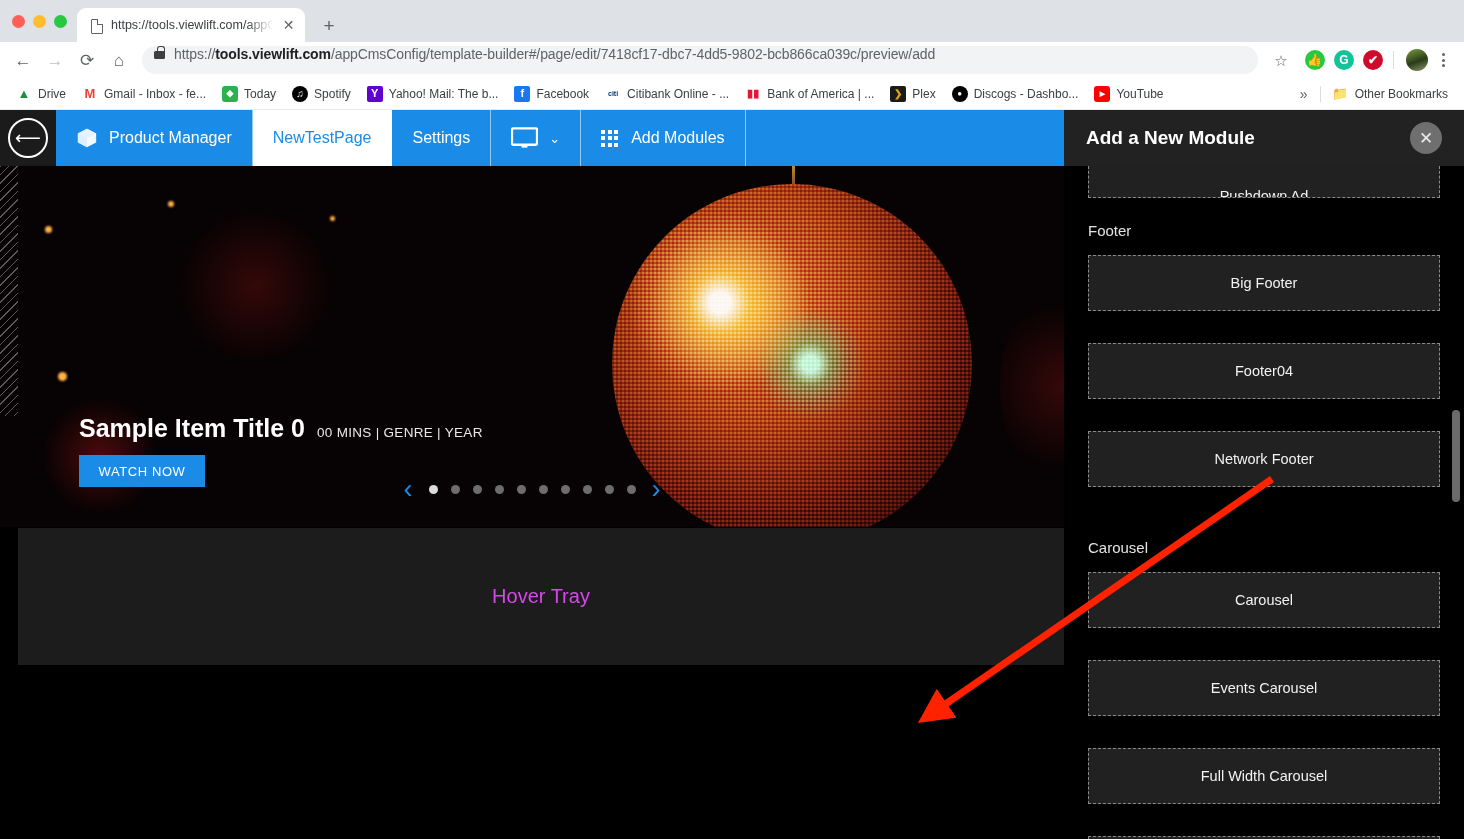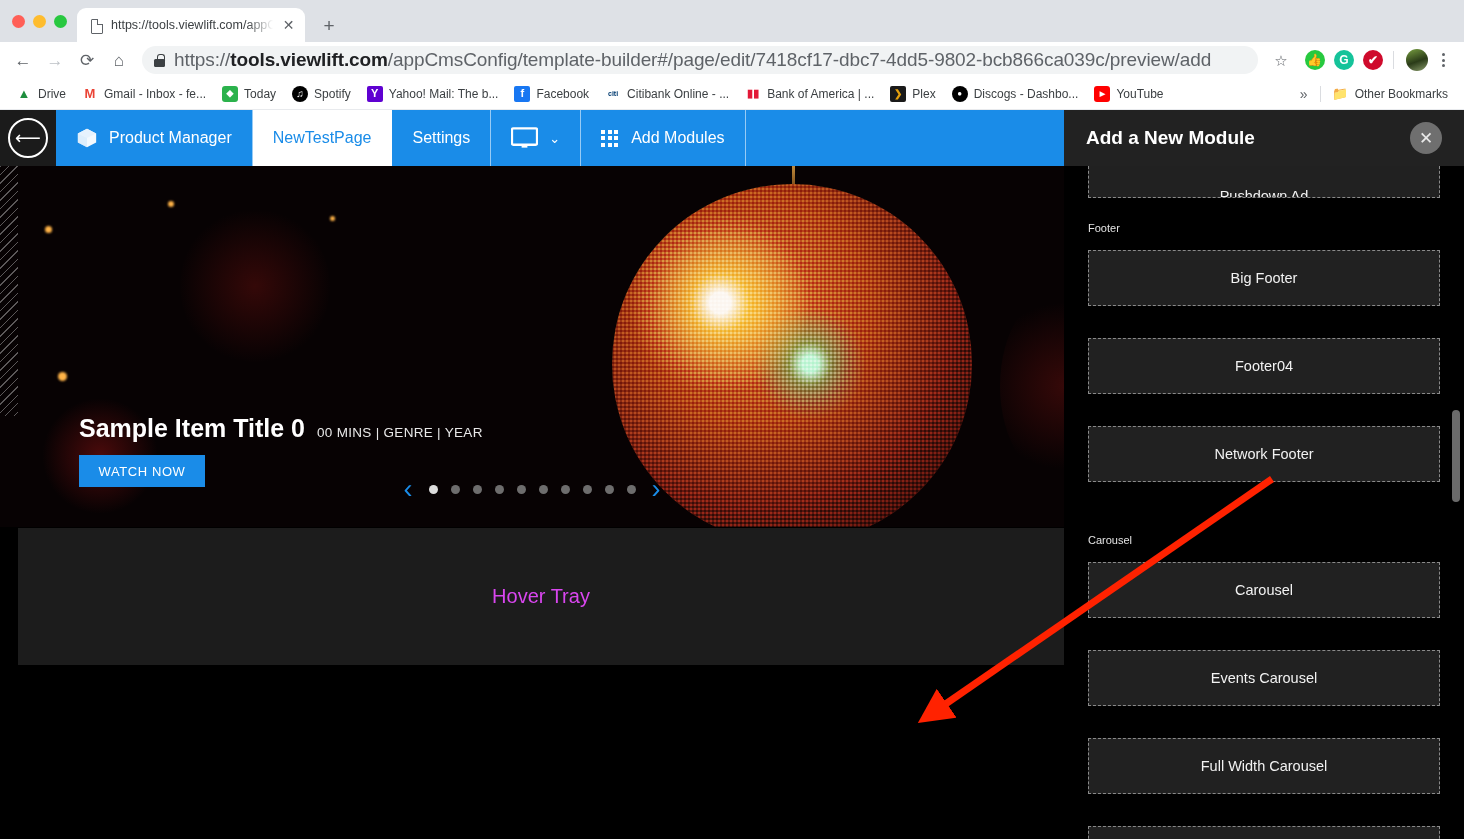--- a/index.html
+++ b/index.html
@@ -58,22 +58,22 @@
     height: 36px; background: #fff; display: flex; align-items: center;
     padding: 0 8px; gap: 2px;
   }
   .tb-btn {
     width: 30px; height: 30px; display: flex; align-items: center; justify-content: center;
     color: #5f6368; font-size: 17px; line-height: 1; flex: 0 0 30px;
   }
   .tb-btn.disabled { color: #bdc1c6; }
   .omnibox {
     flex: 1; height: 28px; background: #f1f3f4; border-radius: 14px;
-    display: flex; align-items: center; padding: 0 12px; gap: 9px;
-    margin: 0 6px; font-size: 19px; overflow: hidden;
+    display: flex; padding: 0 12px; gap: 9px;
+    margin: 0 6px; font-size: 14px; overflow: hidden;
   }
   .lock { width: 11px; height: 13px; flex: 0 0 11px; position: relative; }
   .lock::before {
     content: ""; position: absolute; bottom: 0; left: 0;
     width: 11px; height: 8px; background: #3c4043; border-radius: 1.5px;
   }
   .lock::after {
     content: ""; position: absolute; top: 0; left: 2.5px;
     width: 6px; height: 7px; border: 1.7px solid #3c4043;
     border-bottom: none; border-radius: 3px 3px 0 0;
@@ -223,21 +223,21 @@
   }
   .panel-body { padding: 0 24px; position: relative; }
   .mod-item {
     height: 56px; background: #212121; border: 1px dashed #8a8a8a;
     display: flex; align-items: center; justify-content: center;
     color: #f2f2f2; font-size: 14.5px; margin-bottom: 32px;
   }
   .mod-item.clipped { height: 32px; margin-bottom: 24px; align-items: flex-end;
                       border-top: none; overflow: hidden; }
   .mod-item.clipped span { transform: translateY(7px); }
-  .group-label { color: #e3e3e3; font-size: 11px; margin: 0 0 16px 0; }
+  .group-label { color: #e3e3e3; font-size: 15px; margin: 0 0 16px 0; }
   .group-gap { height: 20px; }
   .panel-scrollbar {
     position: absolute; right: 4px; top: 300px; width: 8px; height: 92px;
     background: #6b6b6b; border-radius: 4px;
   }
 </style>
 </head>
 <body>
 
 <div id="app">

